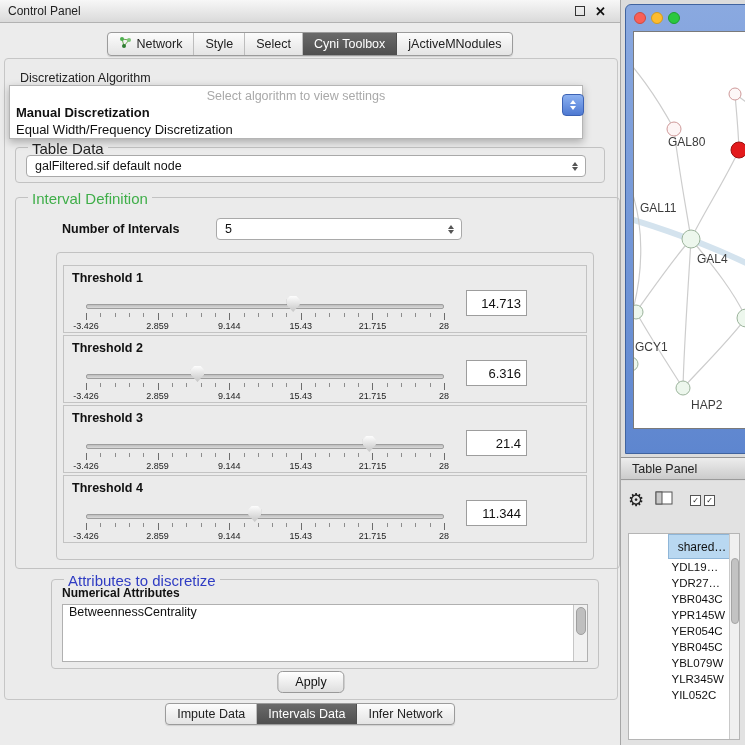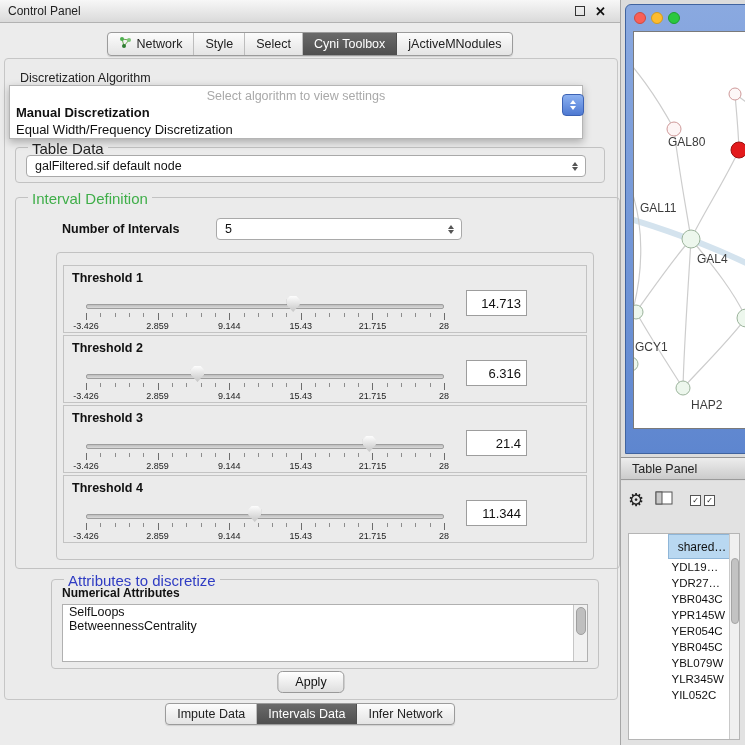--- a/index.html
+++ b/index.html
@@ -364,21 +364,20 @@
           </div>
 
         </div>
       </div>
 
       <div class="group attributes-group">
         <span class="legend blue">Attributes to discretize</span>
         <div class="attr-subtitle">Numerical Attributes</div>
         <div class="listbox">
           <div id="attr-items">
-              <div class="attr-item">SelfLoops</div>
               <div class="attr-item">BetweennessCentrality</div>
             </div>
           <div class="list-scrollbar">
             <div class="list-scroll-thumb"></div>
           </div>
         </div>
       </div>
 
       <button class="apply-btn">Apply</button>
     </div>

